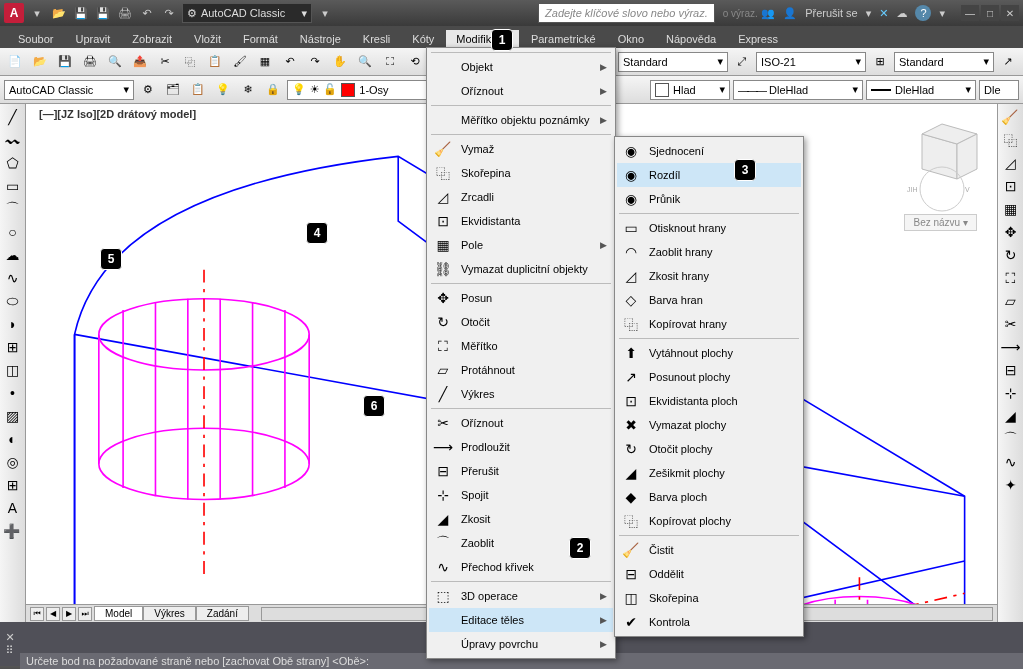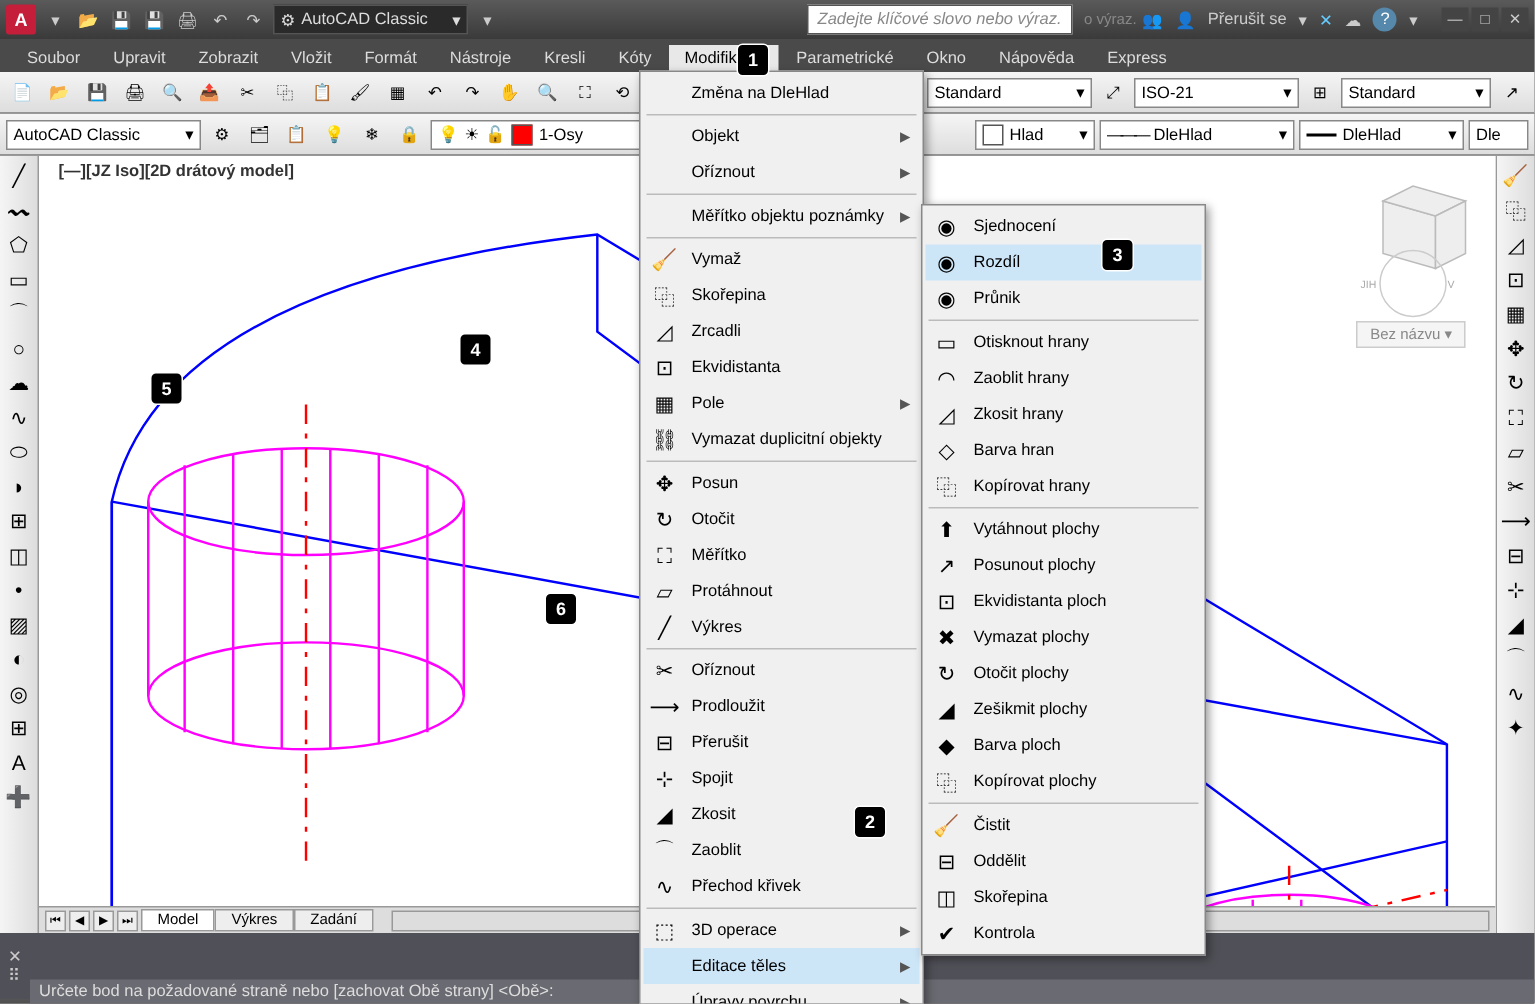--- a/index.html
+++ b/index.html
@@ -322,24 +322,20 @@
       <input class="cmd-input" placeholder="Zadejte příkaz" style="">
     </div>
   </div>
 </div>
 
 <div class="statusbar">
   
 </div>
 
 <div class="dropdown" id="dd-main" style="top:47px;left:426px;width:190px">
-    <div class="dd-item">
-      <span class="dd-icon"></span>
-      <span class="dd-label">Změna na DleHlad</span>
-    </div>
     <div class="dd-sep"></div>
     <div class="dd-item">
       <span class="dd-icon"></span>
       <span class="dd-label">Objekt</span>
       <span class="dd-arrow">▶</span>
     </div>
     <div class="dd-item">
       <span class="dd-icon"></span>
       <span class="dd-label">Oříznout</span>
       <span class="dd-arrow">▶</span>

